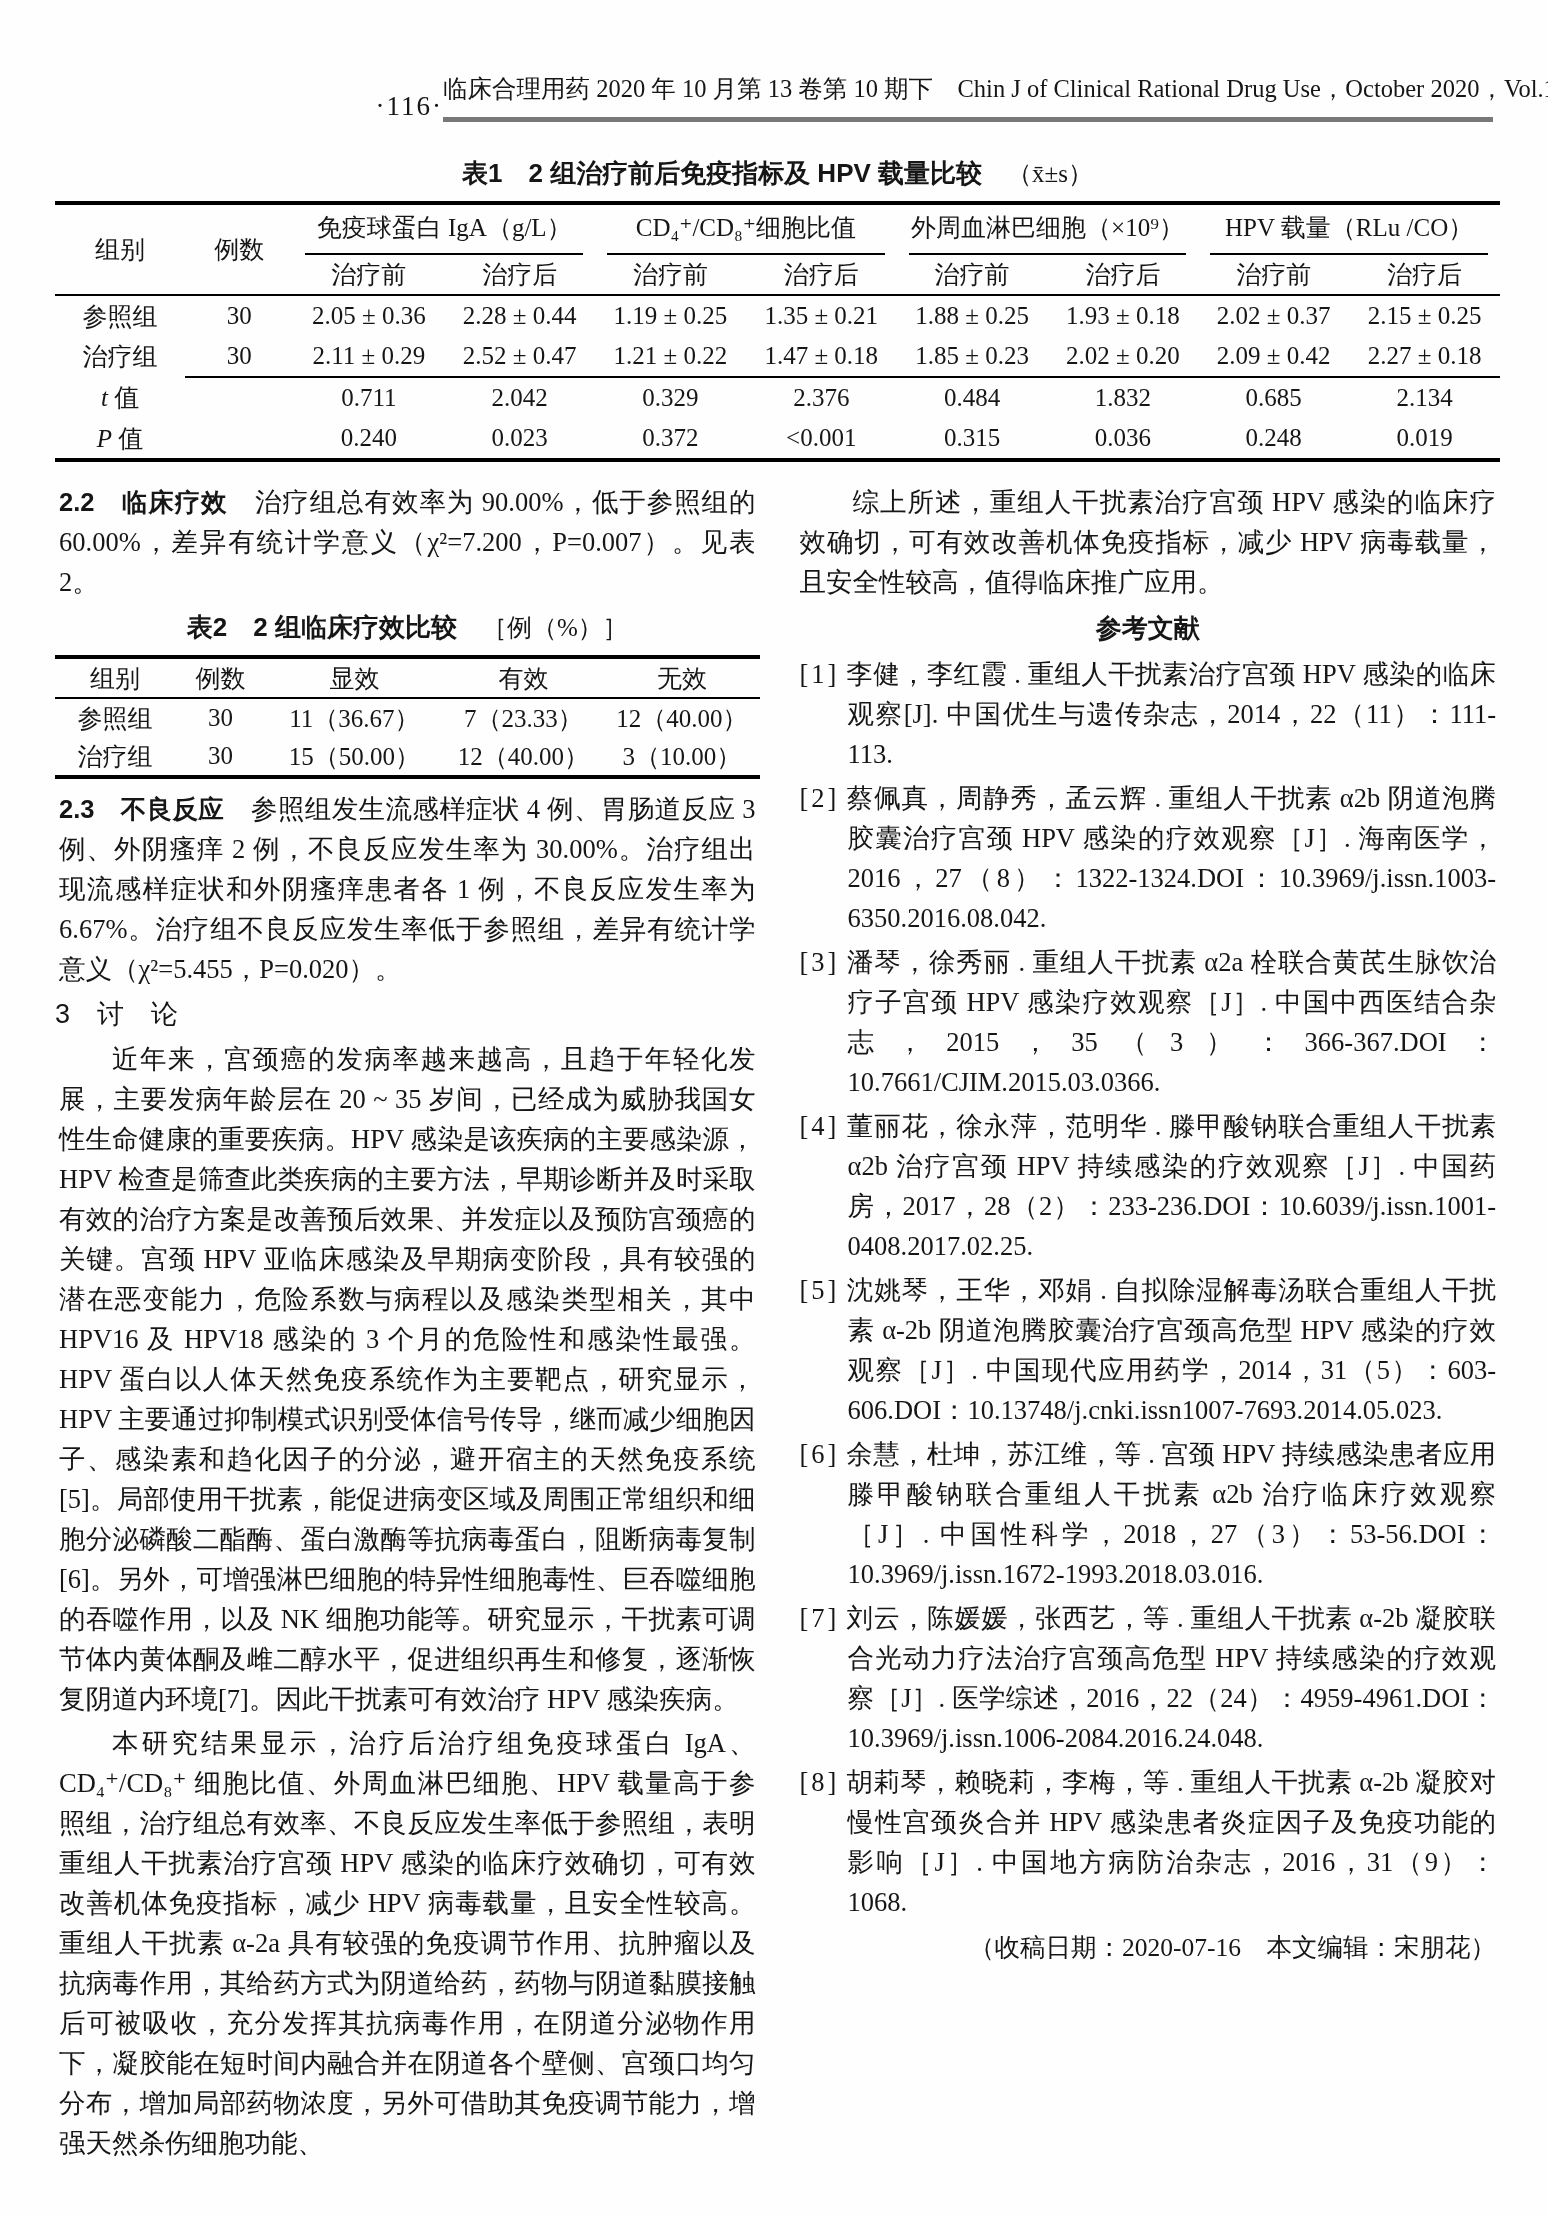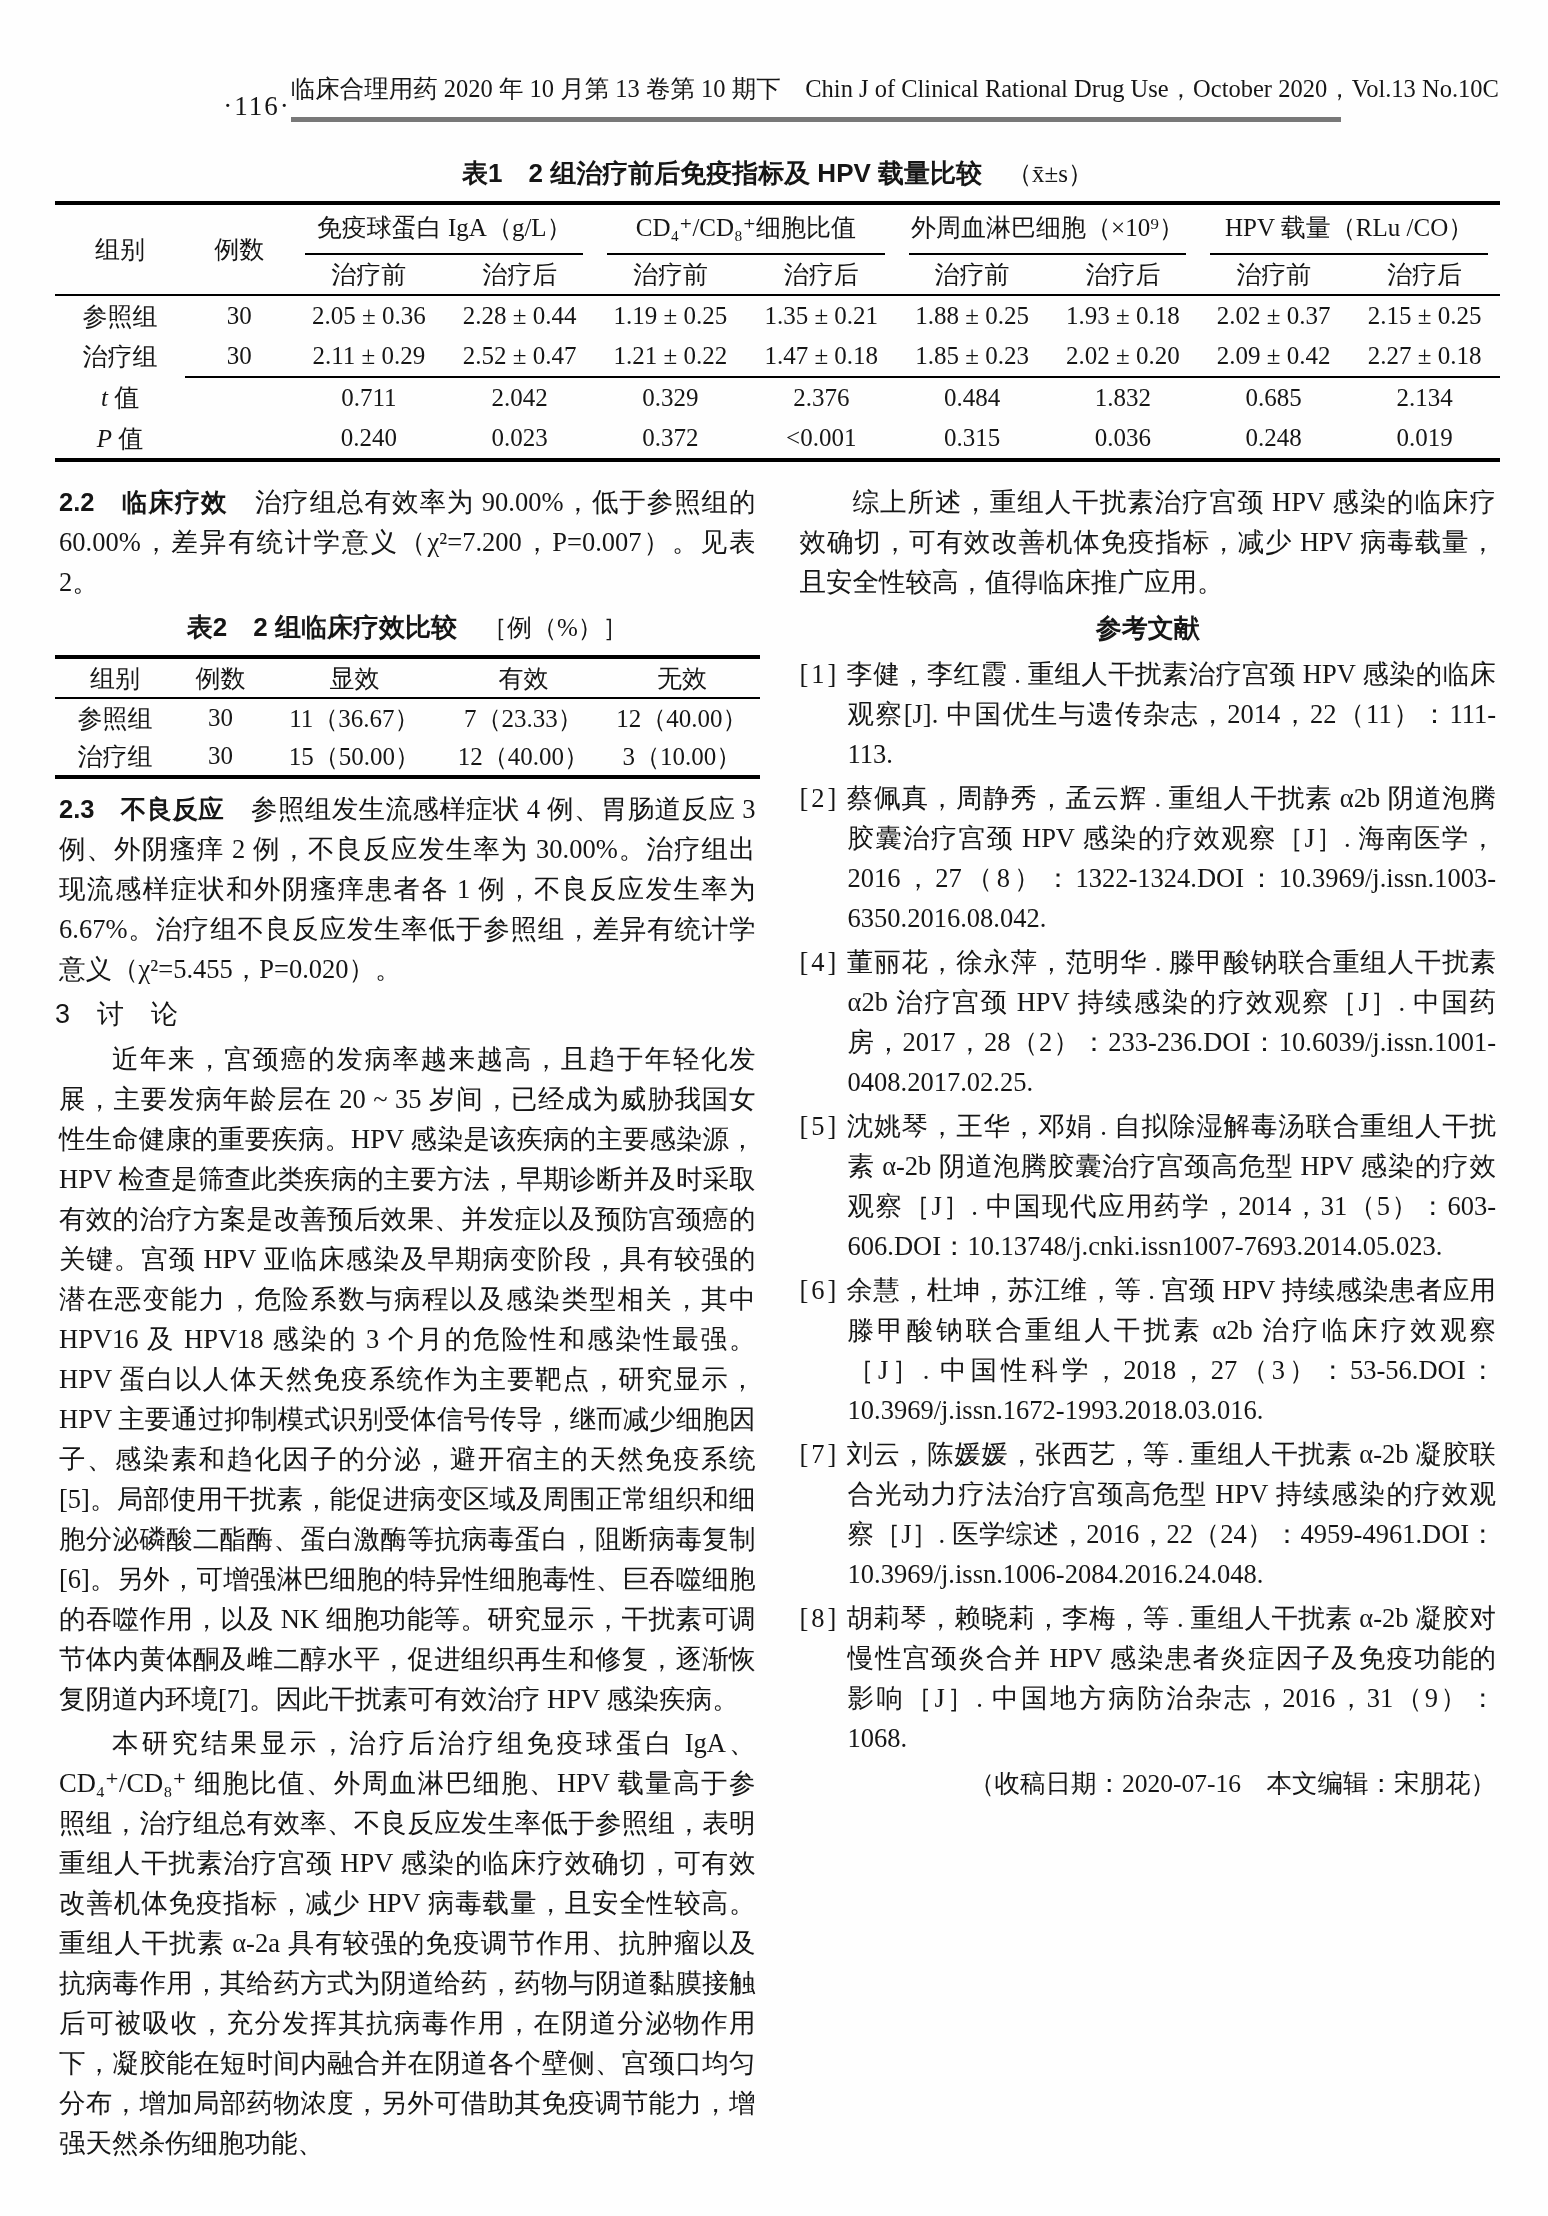--- a/index.html
+++ b/index.html
@@ -3,22 +3,22 @@
 <meta charset="utf-8">
 <style>
   html,body { margin:0; padding:0; background:#d9d9d9; }
   .page {
     position:relative; width:1548px; height:2216px; margin:0 auto;
     background:#fefefe; color:#161616; overflow:hidden;
     font-family:"Liberation Serif","DejaVu Serif",serif;
   }
   
   .runhead {
-    display:flex; justify-content:center; align-items:flex-end;
-    padding:72px 39px 0 55px;
+    display:flex; justify-content:flex-end; align-items:flex-end;
+    padding:72px 55px 0 55px;
   }
   .page-num { font-size:27px; letter-spacing:2px; }
   .jtitle {
     width:1050px; text-align:center; font-size:24.5px;
     padding-bottom:12px; border-bottom:5px solid #787878; white-space:nowrap;
   }
   
   .tcaption { text-align:center; font-size:26px; margin:0 0 10px 0; }
   .tcaption .cap-label, .tcaption .cap-title {
     font-family:"Liberation Sans","DejaVu Sans",sans-serif; font-weight:700;
@@ -229,20 +229,21 @@
       <p class="indent">本研究结果显示，治疗后治疗组免疫球蛋白 IgA、CD₄⁺/CD₈⁺ 细胞比值、外周血淋巴细胞、HPV 载量高于参照组，治疗组总有效率、不良反应发生率低于参照组，表明重组人干扰素治疗宫颈 HPV 感染的临床疗效确切，可有效改善机体免疫指标，减少 HPV 病毒载量，且安全性较高。重组人干扰素 α-2a 具有较强的免疫调节作用、抗肿瘤以及抗病毒作用，其给药方式为阴道给药，药物与阴道黏膜接触后可被吸收，充分发挥其抗病毒作用，在阴道分泌物作用下，凝胶能在短时间内融合并在阴道各个壁侧、宫颈口均匀分布，增加局部药物浓度，另外可借助其免疫调节能力，增强天然杀伤细胞功能、</p>
     </div>
 
     <div class="col">
       <p class="indent">综上所述，重组人干扰素治疗宫颈 HPV 感染的临床疗效确切，可有效改善机体免疫指标，减少 HPV 病毒载量，且安全性较高，值得临床推广应用。</p>
 
       <div class="refs-head">参考文献</div>
       <div id="refs">
           <p class="ref"><span class="marker">[1]</span> 李健，李红霞 . 重组人干扰素治疗宫颈 HPV 感染的临床观察[J]. 中国优生与遗传杂志，2014，22（11）：111-113.</p>
           <p class="ref"><span class="marker">[2]</span> 蔡佩真，周静秀，孟云辉 . 重组人干扰素 α2b 阴道泡腾胶囊治疗宫颈 HPV 感染的疗效观察［J］. 海南医学，2016，27（8）：1322-1324.DOI：10.3969/j.issn.1003-6350.2016.08.042.</p>
+          <p class="ref"><span class="marker">[3]</span> 潘琴，徐秀丽 . 重组人干扰素 α2a 栓联合黄芪生脉饮治疗子宫颈 HPV 感染疗效观察［J］. 中国中西医结合杂志，2015，35（3）：366-367.DOI：10.7661/CJIM.2015.03.0366.</p>
           <p class="ref"><span class="marker">[4]</span> 董丽花，徐永萍，范明华 . 滕甲酸钠联合重组人干扰素 α2b 治疗宫颈 HPV 持续感染的疗效观察［J］. 中国药房，2017，28（2）：233-236.DOI：10.6039/j.issn.1001-0408.2017.02.25.</p>
           <p class="ref"><span class="marker">[5]</span> 沈姚琴，王华，邓娟 . 自拟除湿解毒汤联合重组人干扰素 α-2b 阴道泡腾胶囊治疗宫颈高危型 HPV 感染的疗效观察［J］. 中国现代应用药学，2014，31（5）：603-606.DOI：10.13748/j.cnki.issn1007-7693.2014.05.023.</p>
           <p class="ref"><span class="marker">[6]</span> 余慧，杜坤，苏江维，等 . 宫颈 HPV 持续感染患者应用滕甲酸钠联合重组人干扰素 α2b 治疗临床疗效观察［J］. 中国性科学，2018，27（3）：53-56.DOI：10.3969/j.issn.1672-1993.2018.03.016.</p>
           <p class="ref"><span class="marker">[7]</span> 刘云，陈媛媛，张西艺，等 . 重组人干扰素 α-2b 凝胶联合光动力疗法治疗宫颈高危型 HPV 持续感染的疗效观察［J］. 医学综述，2016，22（24）：4959-4961.DOI：10.3969/j.issn.1006-2084.2016.24.048.</p>
           <p class="ref"><span class="marker">[8]</span> 胡莉琴，赖晓莉，李梅，等 . 重组人干扰素 α-2b 凝胶对慢性宫颈炎合并 HPV 感染患者炎症因子及免疫功能的影响［J］. 中国地方病防治杂志，2016，31（9）：1068.</p>
         </div>
 
       <div class="received">（收稿日期：2020-07-16　本文编辑：宋朋花）</div>
     </div>
 

